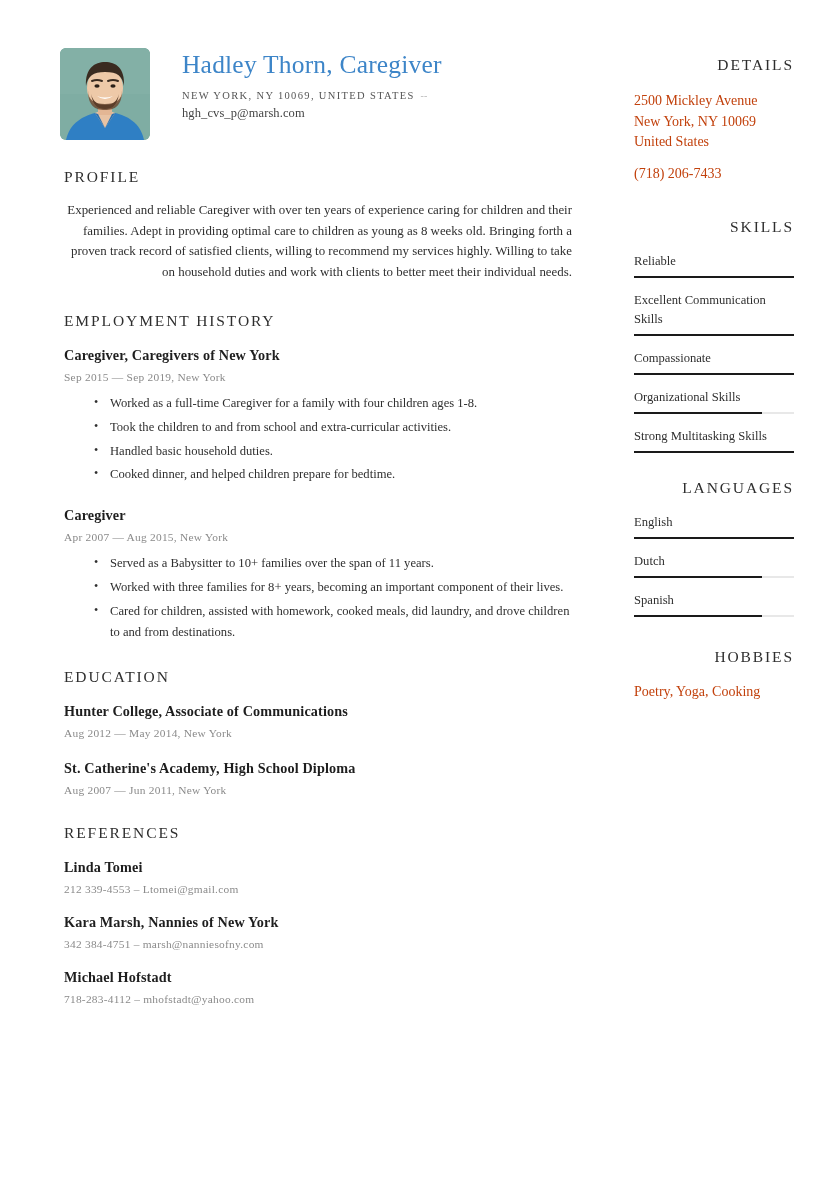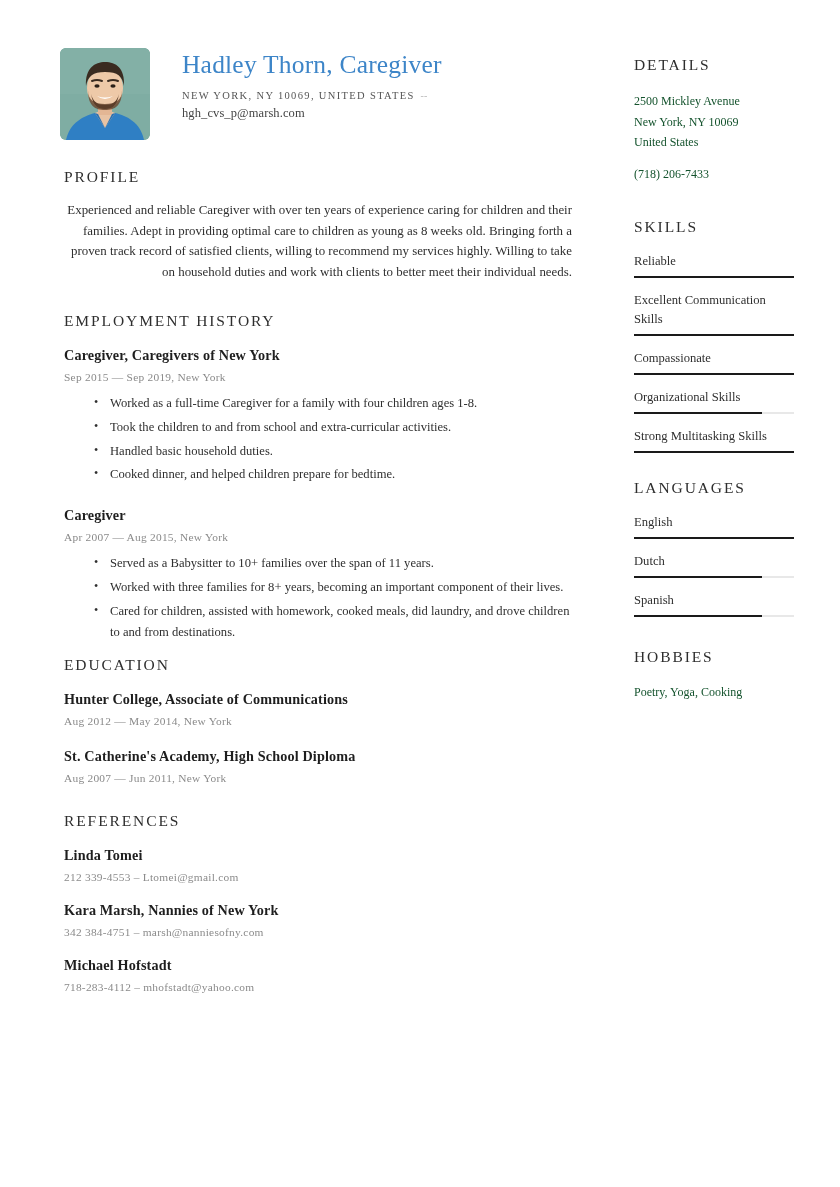--- a/index.html
+++ b/index.html
@@ -144,25 +144,26 @@
     top: 56px;
     width: 160px;
   }
   .side-title {
     font-size: 15.5px;
     letter-spacing: 1.9px;
     color: #2e2e2e;
     font-weight: 400;
     margin: 0 0 14px 0;
     text-transform: uppercase;
+    text-align: right;
   }
   .side-line {
-    font-size: 12px;
+    font-size: 14px;
     line-height: 20.5px;
-    color: #14532d;
+    color: #c2410c;
   }
   .side-block { margin-bottom: 0; }
   .rated-item { margin-bottom: 0; }
   .rated-label {
     font-size: 12.6px;
     line-height: 19px;
     color: #2f2f2f;
     padding-bottom: 5px;
   }
   .rating-track {
@@ -231,21 +232,21 @@
     </div>
   </div>
 
   <div class="main">
 
     <div class="section" style="margin-bottom:30px;">
       <h2 class="section-title">PROFILE</h2>
       <p class="body-text">Experienced and reliable Caregiver with over ten years of experience caring for children and their families. Adept in providing optimal care to children as young as 8 weeks old. Bringing forth a proven track record of satisfied clients, willing to recommend my services highly. Willing to take on household duties and work with clients to better meet their individual needs.</p>
     </div>
 
-    <div class="section" style="margin-bottom:14px;">
+    <div class="section" style="margin-bottom:26px;">
       <h2 class="section-title" style="margin-bottom:17px;">EMPLOYMENT HISTORY</h2>
 
       <div class="entry" style="margin-bottom:22px;">
         <h3 class="entry-title">Caregiver, Caregivers of New York</h3>
         <div class="entry-meta">Sep 2015 — Sep 2019, New York</div>
         <ul class="bullets">
           <li>Worked as a full-time Caregiver for a family with four children ages 1-8.</li>
           <li>Took the children to and from school and extra-curricular activities.</li>
           <li>Handled basic household duties.</li>
           <li>Cooked dinner, and helped children prepare for bedtime.</li>

